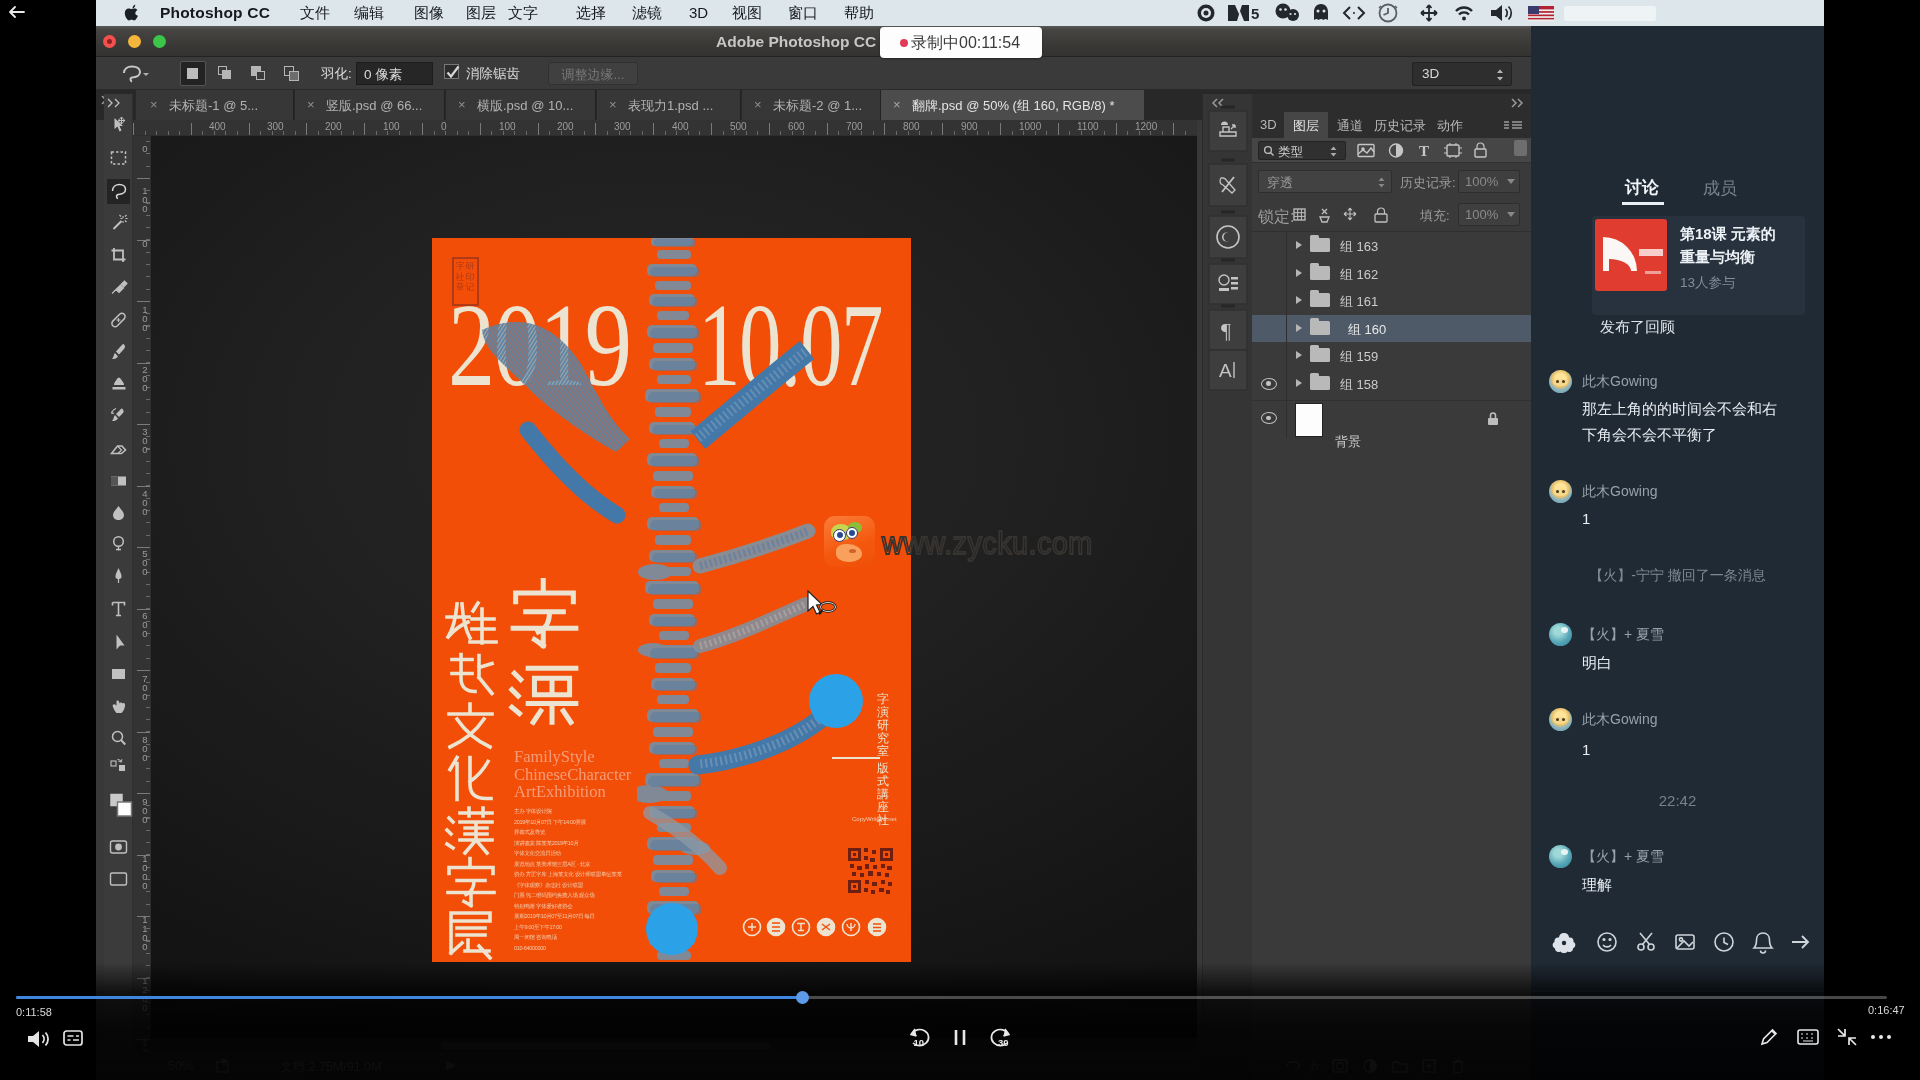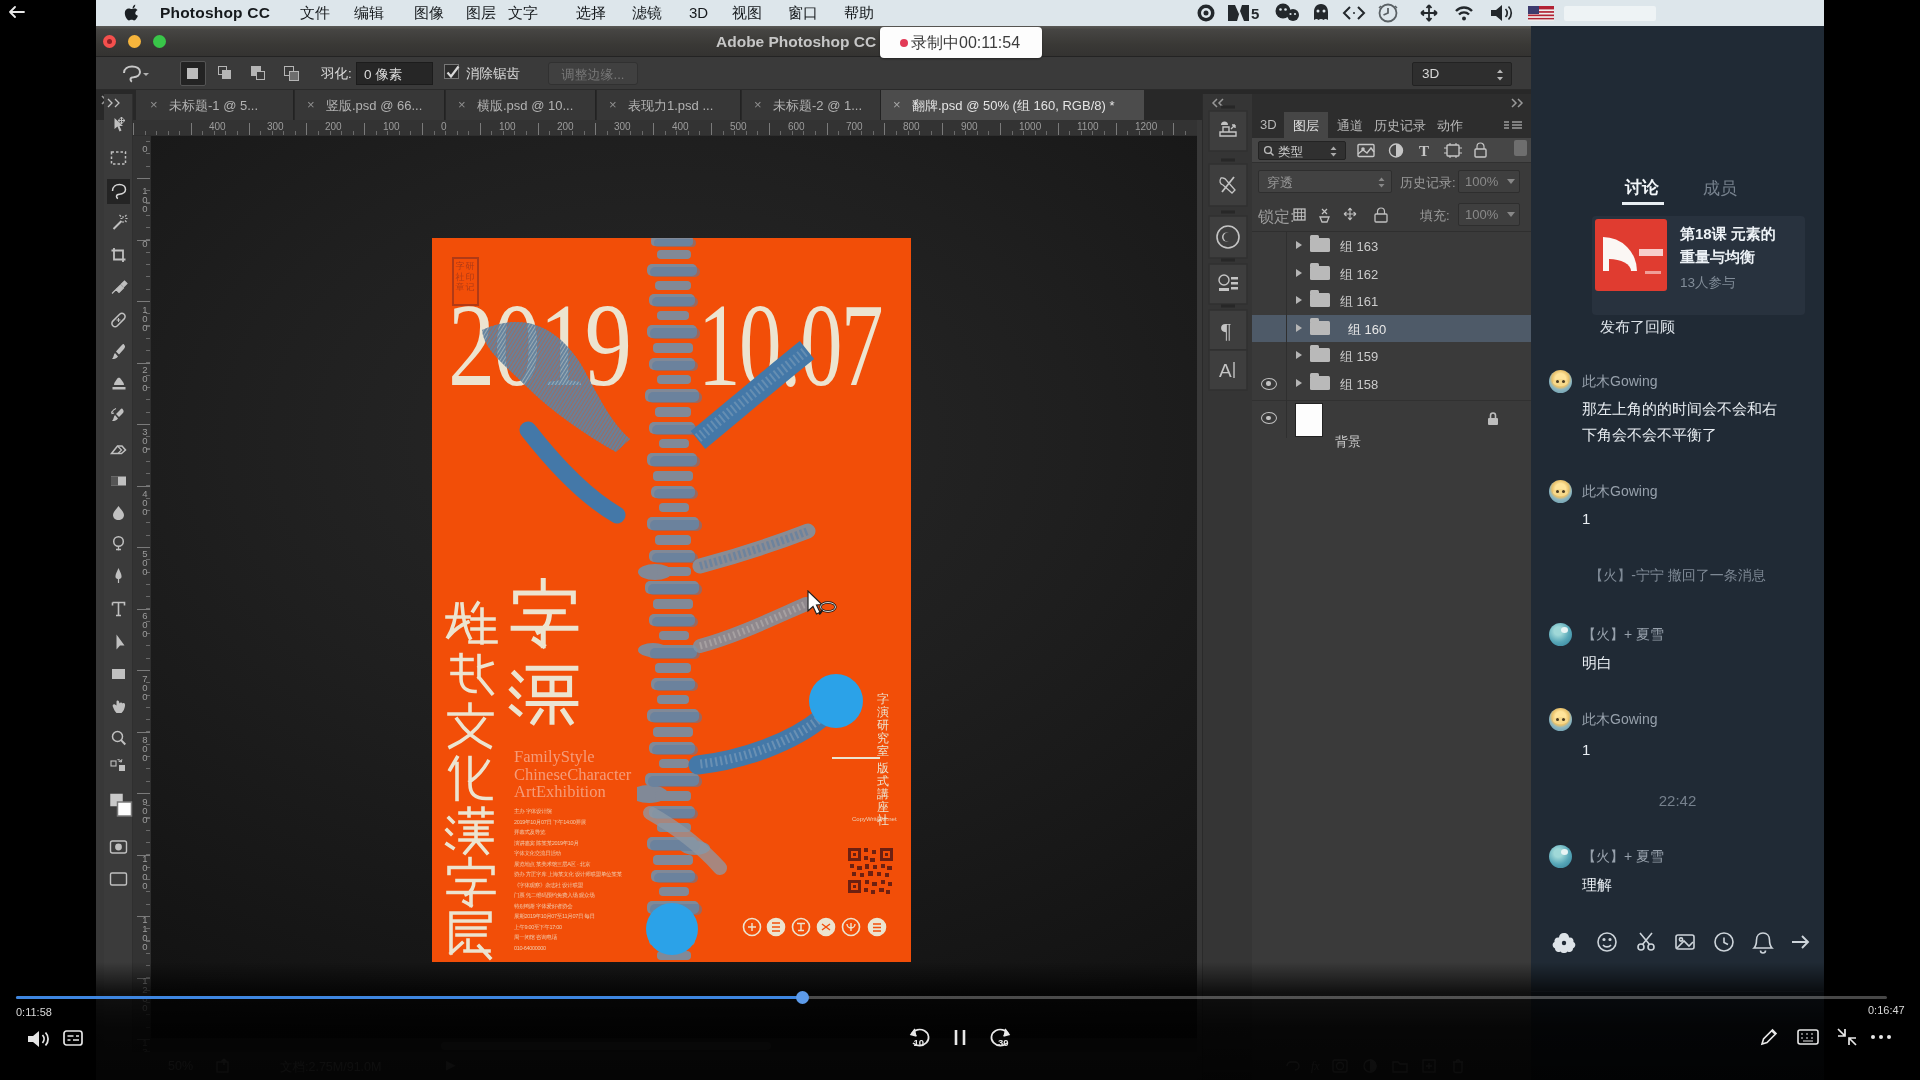--- a/index.html
+++ b/index.html
@@ -752,20 +752,33 @@
     <svg width="50" height="40" viewBox="0 0 50 40">
       <path d="M2 1 L2 21 L7 16.5 L10.5 24 L14 22.3 L10.5 15 L16 14.5 Z" fill="#fff" stroke="#222" stroke-width="1.2"></path>
       <g transform="translate(12,9)">
         <ellipse cx="10" cy="8" rx="7.5" ry="4.5" fill="none" stroke="#1a1a1a" stroke-width="2.4"></ellipse>
         <ellipse cx="10" cy="8" rx="7.5" ry="4.5" fill="none" stroke="#e8e8e8" stroke-width="0.9"></ellipse>
         <path d="M4.5 11 c-1.5 1.2 -1.5 3 -3.5 4" stroke="#1a1a1a" stroke-width="2.2" fill="none"></path>
       </g>
     </svg>
   </div>
 
+  <div class="ab" id="wmark" style="left:824px; top:514px; width:300px; height:56px;">
+    <div class="ab" style="left:0; top:2px; width:51px; height:51px; border-radius:11px; background:linear-gradient(160deg,#fb7d3a,#f4580e 60%,#ef4f07);">
+      <div class="ab" style="left:7px; top:8px; width:20px; height:16px; background:#c7d64f; border-radius:50% 50% 40% 40%;"></div>
+      <div class="ab" style="left:24px; top:6px; width:14px; height:11px; background:#8bbf3a; border-radius:50%;"></div>
+      <div class="ab" style="left:9px; top:13px; width:13px; height:13px; background:#fff; border-radius:50%; border:1px solid #3a3a66;"></div>
+      <div class="ab" style="left:13px; top:16px; width:6px; height:6px; background:#284b8f; border-radius:50%;"></div>
+      <div class="ab" style="left:22px; top:11px; width:12px; height:12px; background:#fff; border-radius:50%; border:1px solid #3a3a66;"></div>
+      <div class="ab" style="left:25px; top:14px; width:6px; height:6px; background:#284b8f; border-radius:50%;"></div>
+      <div class="ab" style="left:12px; top:28px; width:26px; height:18px; background:#f9a05c; border-radius:40% 60% 50% 50%;"></div>
+      <div class="ab" style="left:25px; top:33px; width:7px; height:4px; background:#d2622a; border-radius:50%;"></div>
+    </div>
+    <div class="ab" style="left:58px; top:11px; font-size:32px; letter-spacing:0.5px; color:transparent; -webkit-text-stroke:1.9px #363330; transform:scaleX(.9); transform-origin:0 0;">www.zycku.com</div>
+  </div>
 
   <div class="ab" id="chat" style="left:1531px; top:26px; width:293px; height:1054px; background:#202a35; overflow:hidden;">
     <div class="ab" style="left:94px; top:150px; color:#f2f6f9; font-size:17px; font-weight:bold;">讨论</div>
     <div class="ab" style="left:91px; top:176px; width:42px; height:2.5px; background:#e8eef3;"></div>
     <div class="ab" style="left:172px; top:151px; color:#76818d; font-size:17px;">成员</div>
     <div class="ab" style="left:61px; top:190px; width:213px; height:99px; background:#28323e; border-radius:4px;">
       <div class="ab" style="left:3px; top:3px; width:72px; height:72px; background:#e03c30; border-radius:3px; overflow:hidden;">
         <div class="ab" style="left:8px; top:18px; width:34px; height:34px; background:#fbf7f4; border-radius:0 100% 0 0;"></div>
         <div class="ab" style="left:14px; top:40px; width:22px; height:12px; background:#e03c30; border-radius:0 100% 0 0;"></div>
         <div class="ab" style="left:44px; top:30px; width:24px; height:7px; background:rgba(255,255,255,.75); font-size:5px;"></div>

